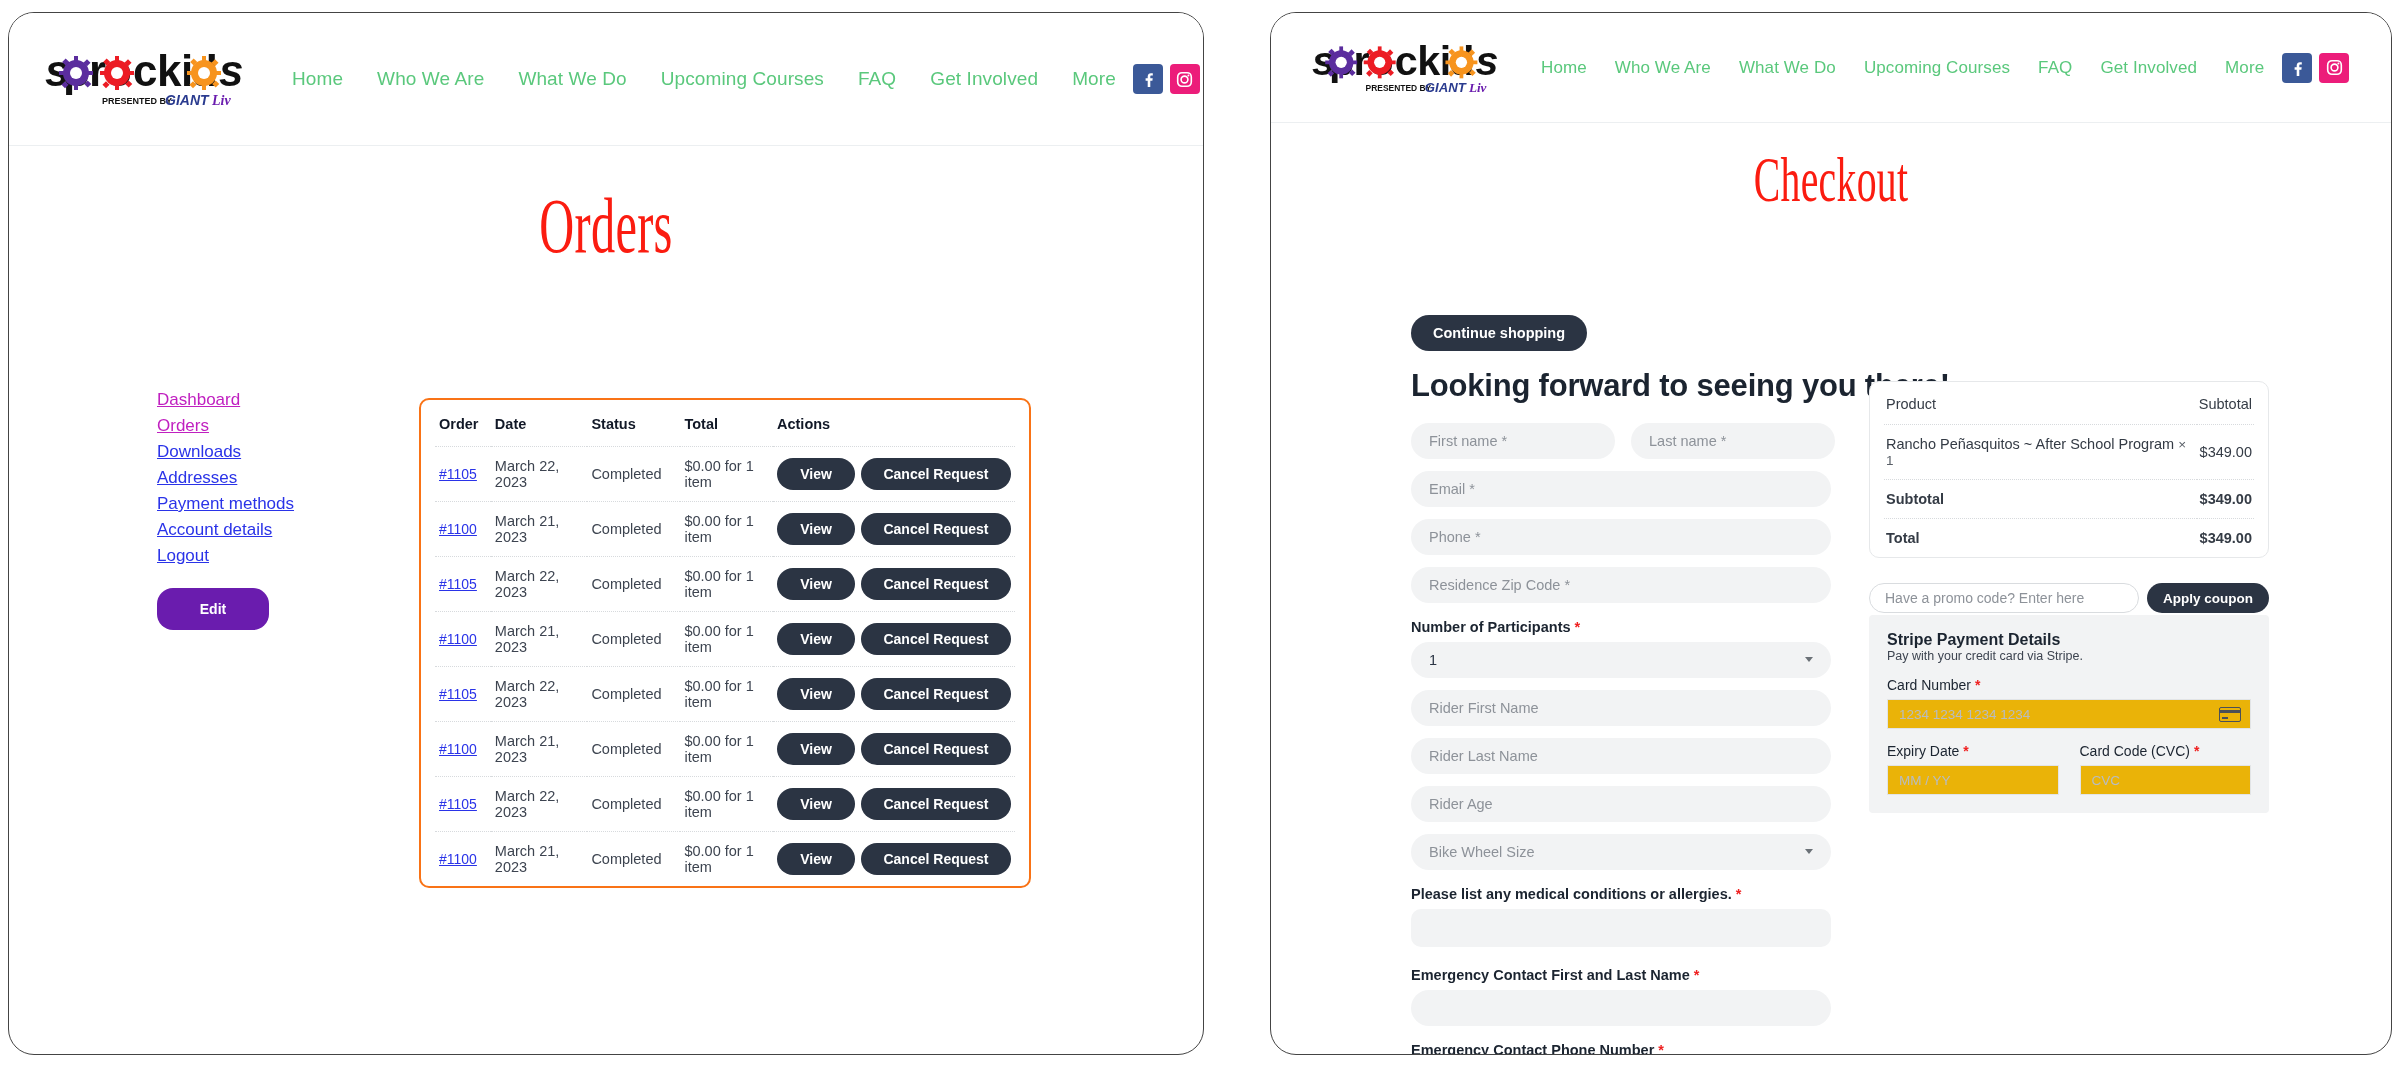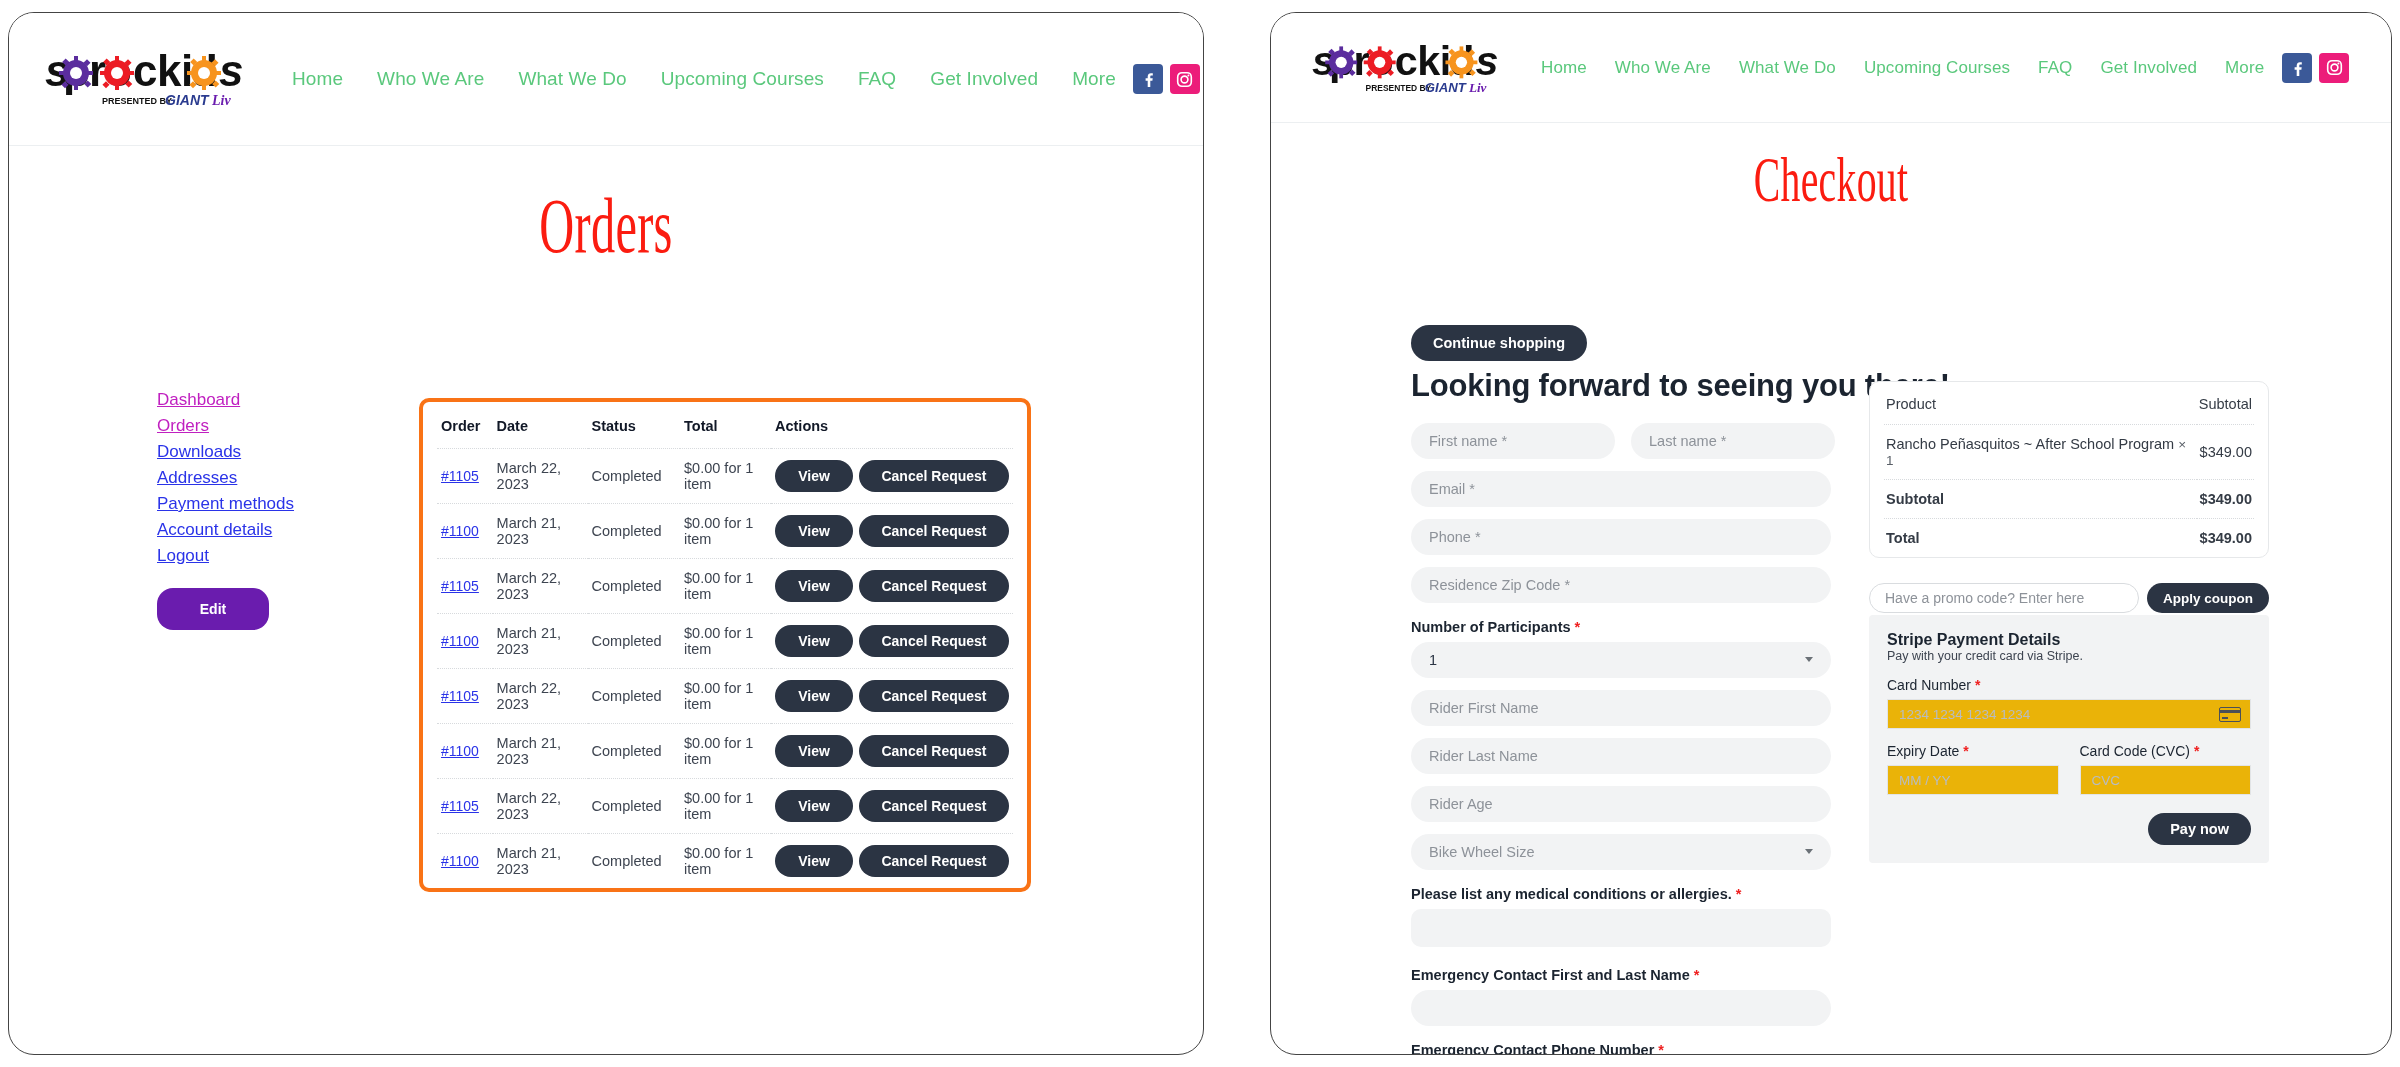--- a/index.html
+++ b/index.html
@@ -92,21 +92,21 @@
     border: none; border-radius: 16px;
     background: #6a1cae; color: #fff;
     font-size: 14px; font-weight: 700;
     font-family: "Liberation Sans", sans-serif;
     cursor: pointer;
   }
 
   .orders-card {
     position: absolute; left: 410px; top: 252px;
     width: 612px;
-    border: 4px solid #f97316;
+    border: 2px solid #f97316;
     border-radius: 10px;
     background: #fff;
     padding: 0 14px;
   }
   table.orders { width: 100%; border-collapse: collapse; }
   table.orders th {
     text-align: left;
     font-size: 14.5px;
     font-weight: 700;
     color: #111827;
@@ -142,21 +142,21 @@
   
   .checkout-body { position: relative; }
   #checkout-title { font-size: 64px; line-height: 70px; margin-top: 22px; }
 
   .continue-btn {
     position: absolute; left: 140px; top: 192px;
     height: 36px; padding: 0 22px;
     background: #2b3443; color: #fff; border: none;
     border-radius: 18px;
     font-size: 14.5px; font-weight: 700;
-    font-family: "Liberation Sans", sans-serif; cursor: pointer; margin-top: 10px;
+    font-family: "Liberation Sans", sans-serif; cursor: pointer;
   }
   .lead {
     position: absolute; left: 140px; top: 245px;
     font-size: 31px; font-weight: 700; color: #1b2430;
     letter-spacing: -.2px;
     font-family: "Liberation Sans", sans-serif;
   }
 
   .form-col { position: absolute; left: 140px; top: 300px; width: 420px; }
   .row2 { display: flex; gap: 16px; }
@@ -712,19 +712,16 @@
             <label class="stripe-label">
               <span>Card Code (CVC)</span>
               <span class="req">*</span>
             </label>
             <div class="stripe-field">
               <input placeholder="CVC" style="">
             </div>
           </div>
         </div>
 
-        <div class="pay-row">
-          <button class="pay-btn">Pay now</button>
-        </div>
       </div>
     </div>
   </div>
 </div>
 
 </body></html>

